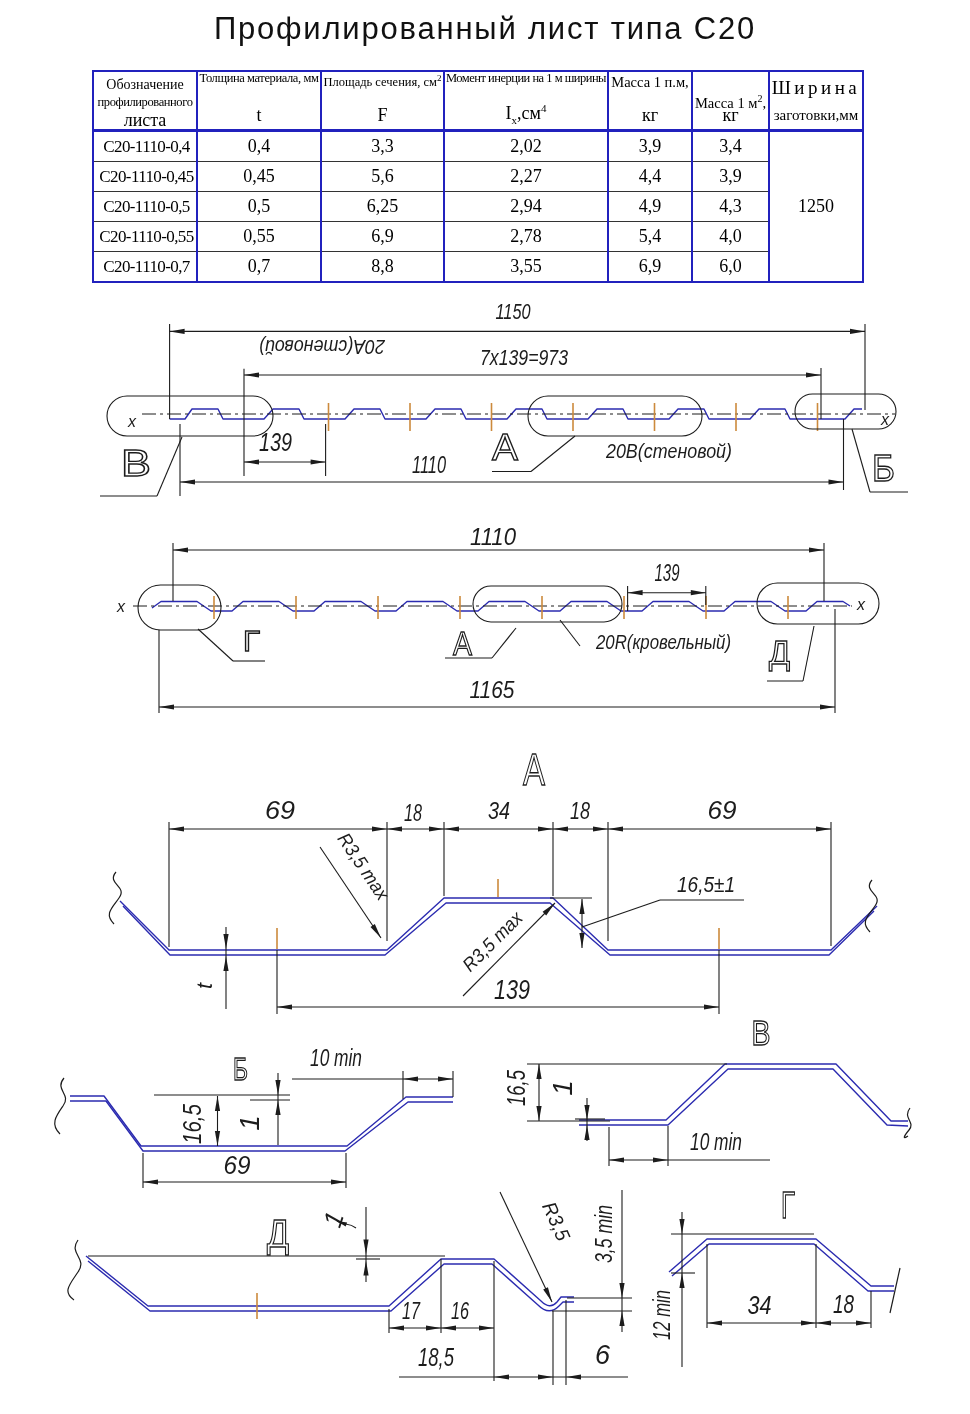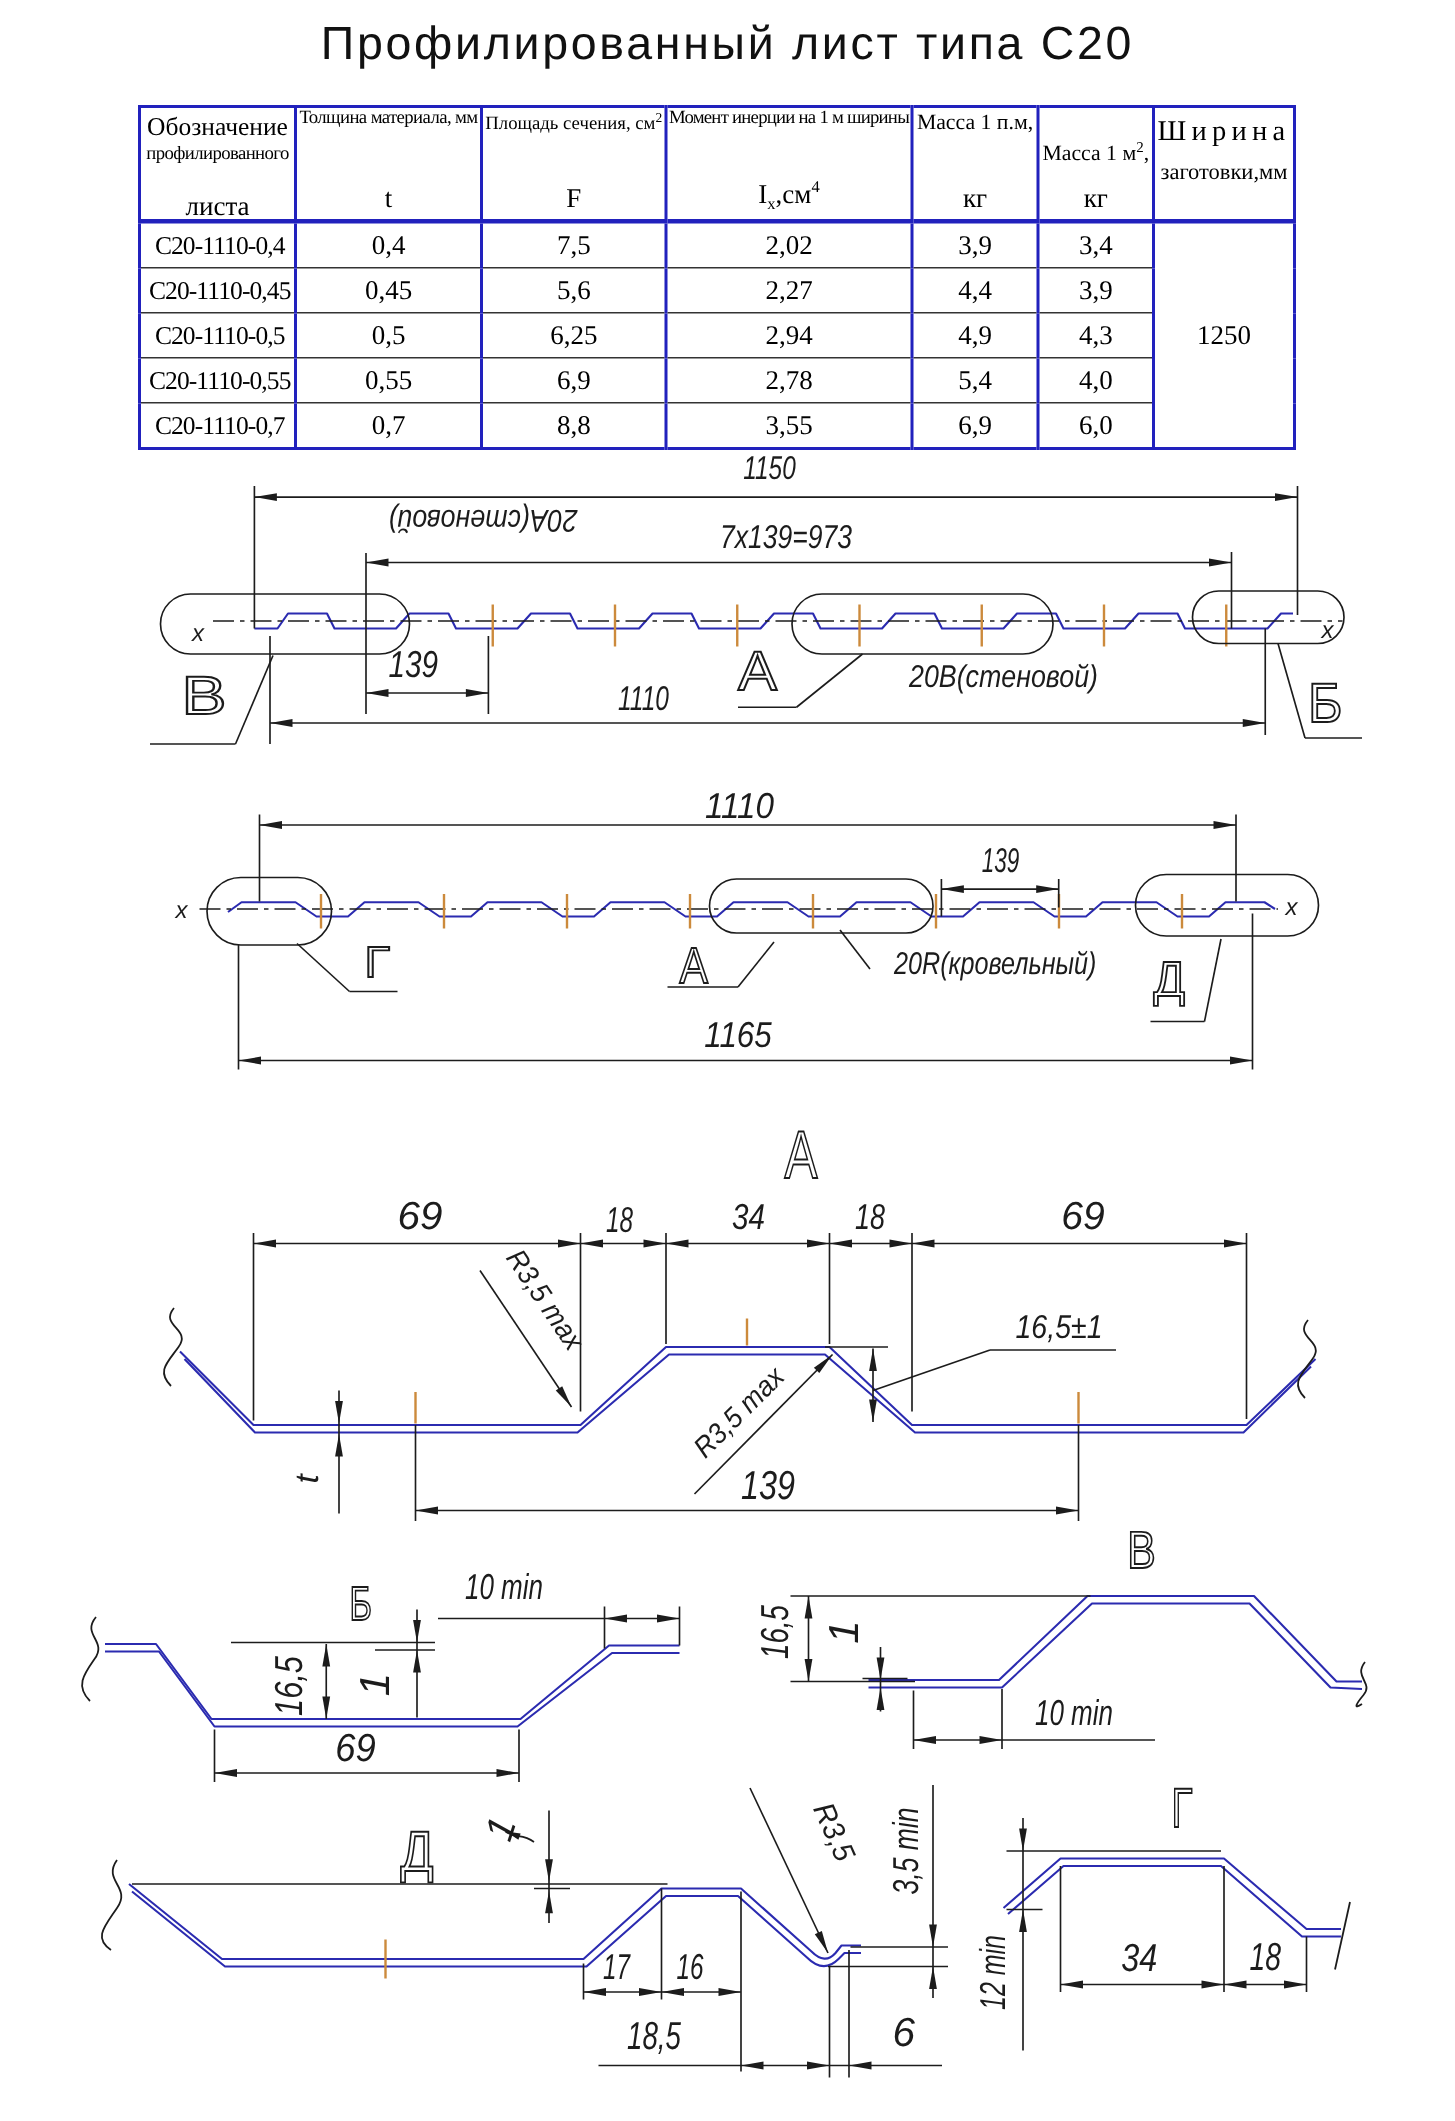--- a/index.html
+++ b/index.html
@@ -26,23 +26,23 @@
       <col class="w2">
       <col class="w3">
       <col class="w4">
       <col class="w5">
       <col class="w6">
       <col class="w7">
     </colgroup>
 <tbody>
       <tr class="hdr">
 <th>
-          <span style="font-size:17px;line-height:19px;display:block;padding-top:3px">Обозначение</span>
+          <span style="font-size:14px;line-height:19px;display:block;padding-top:3px">Обозначение</span>
           <span style="font-size:12.5px;line-height:15px;display:block;margin-top:1px;letter-spacing:-0.4px">профилированного</span>
-          <span style="font-size:18px;line-height:18px;display:block;margin-top:18px">листа</span>
+          <span style="font-size:18px;line-height:18px;display:block;margin-top:1px">листа</span>
         </th>
 <th>
           <span class="small" style="letter-spacing:-0.4px">Толщина материала, мм</span>
           <span class="sym">t</span>
         </th>
 <th>
           <span class="small">Площадь сечения, см<sup style="font-size:9px">2</sup></span>
           <span class="sym">F</span>
         </th>
 <th>
@@ -58,21 +58,21 @@
           <span class="sym">кг</span>
         </th>
 <th>
           <span style="font-size:19px;letter-spacing:3.5px;display:block;padding-top:5px">Ширина</span>
           <span style="font-size:15px;display:block;margin-top:8px">заготовки,мм</span>
         </th>
 </tr>
 <tr class="data">
         <td class="c1">С20-1110-0,4</td>
         <td>0,4</td>
-        <td>7,5</td>
+        <td>3,3</td>
         <td>2,02</td>
         <td>3,9</td>
         <td>3,4</td>
         <td class="wide" rowspan="5">1250</td>
       </tr>
 <tr class="data">
         <td class="c1">С20-1110-0,45</td>
         <td>0,45</td>
         <td>5,6</td>
         <td>2,27</td>

